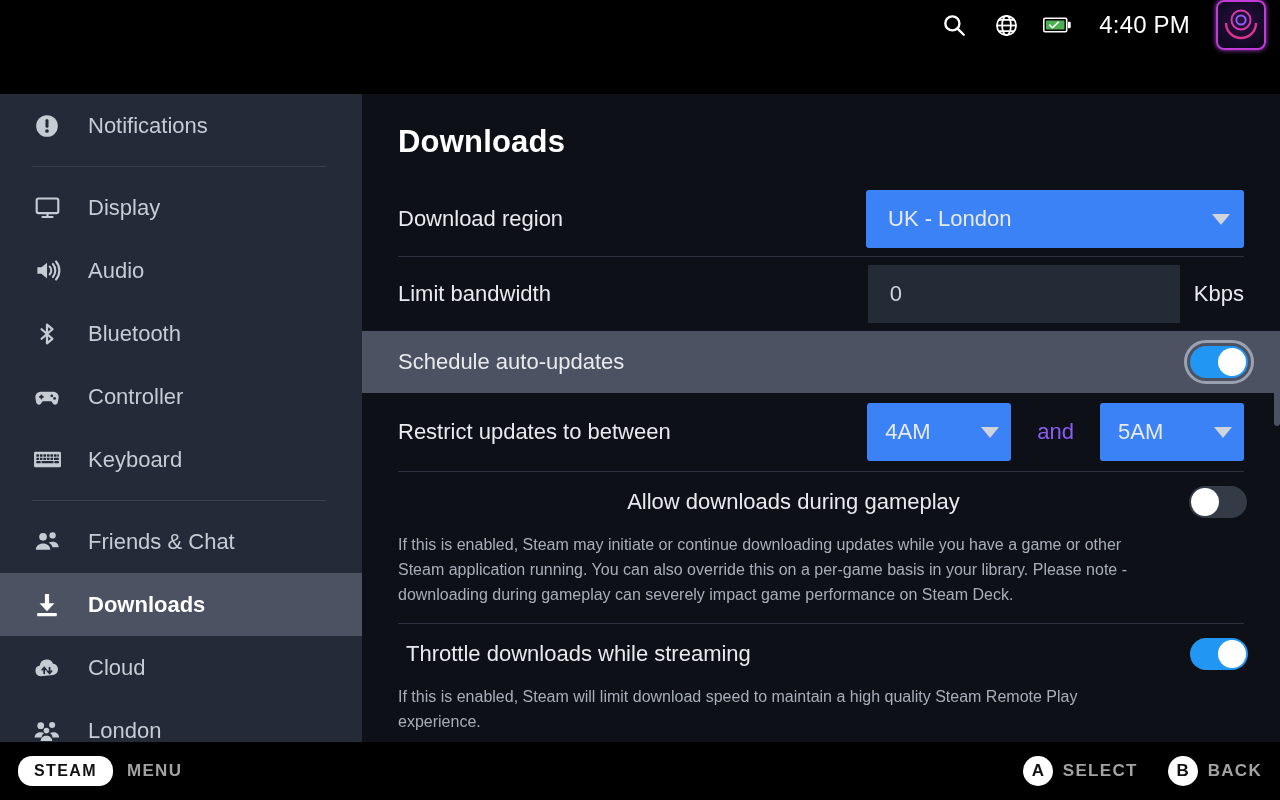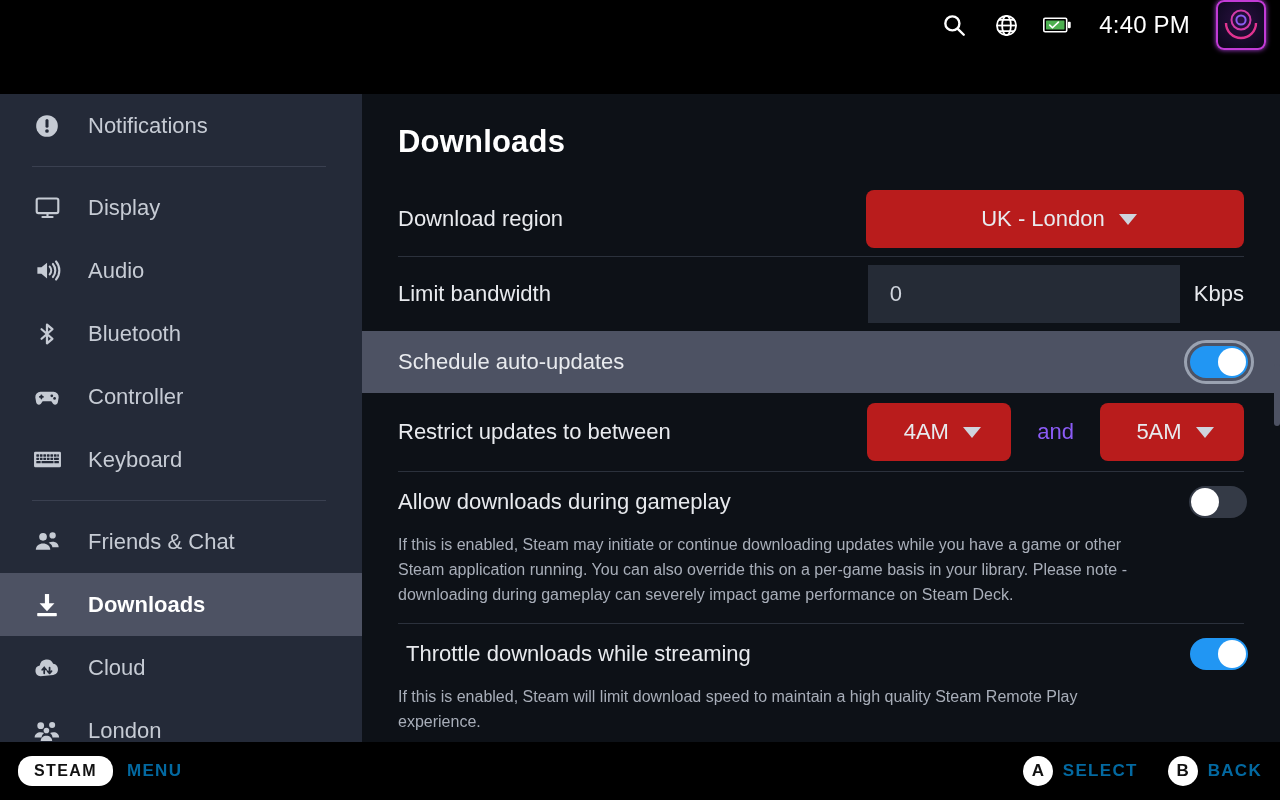--- a/index.html
+++ b/index.html
@@ -58,22 +58,22 @@
   .row.highlight { background: #4d5263; }
   .row-label { color: #e8eaee; font-size: 22px; flex: 1; }
   .row-sep { height: 1px; background: #2b313c; margin: 0 36px; }
   .row-desc {
     color: #a8aeb9; font-size: 16px; line-height: 25px;
     padding: 0 36px 0 36px; max-width: 830px;
   }
 
   
   .dropdown {
-    background: #b91c1c; border-radius: 8px; height: 58px;
-    display: flex; align-items: center; justify-content: center;
+    background: #3b82f6; border-radius: 3px; height: 58px;
+    display: flex; align-items: center; justify-content: space-between;
     padding: 0 14px 0 22px; color: #e8eaee; font-size: 22px; gap: 14px;
   }
   .dd-region { width: 378px; }
   .dd-time { width: 144px; padding: 0 12px 0 18px; }
   .caret { width: 0; height: 0; border-left: 9px solid transparent; border-right: 9px solid transparent; border-top: 11px solid #cfd4dd; }
   .and-txt { color: #8b5cf6; font-size: 22px; padding: 0 26px; }
 
   
   .txtinput {
     background: #252b36; height: 58px; width: 312px;
@@ -99,21 +99,21 @@
 
   
   #bottombar {
     position: absolute; bottom: 0; left: 0; width: 1280px; height: 58px;
     background: #000; display: flex; align-items: center; padding: 0 18px;
   }
   .pill {
     background: #fff; color: #111; font-size: 16px; font-weight: bold;
     letter-spacing: 1.4px; border-radius: 14px; padding: 6px 16px;
   }
-  .bb-label { color: #0369a1; font-size: 17px; font-weight: bold; letter-spacing: 1.3px; margin-left: 14px; }
+  .bb-label { color: #a3a3a3; font-size: 17px; font-weight: bold; letter-spacing: 1.3px; margin-left: 14px; }
   .bb-right { margin-left: auto; display: flex; align-items: center; gap: 14px; }
   .btn-circle {
     width: 30px; height: 30px; border-radius: 50%; background: #fff;
     color: #111; font-size: 17px; font-weight: bold;
     display: flex; align-items: center; justify-content: center;
   }
   .bb-grp { display: flex; align-items: center; gap: 10px; margin-left: 16px; }
 </style>
 </head>
 <body>
@@ -329,21 +329,21 @@
         </div>
         <div class="and-txt">and</div>
         <div class="dropdown dd-time">
           <span>5AM</span>
           <span class="caret"></span>
         </div>
       </div>
 
       <div class="row-sep"></div>
 
-      <div class="row" style="height:58px; padding-right:33px;">
+      <div class="row" style="height:58px; padding-right:33px;text-align:center;">
         <div class="row-label">Allow downloads during gameplay</div>
         <div class="toggle off">
           <span class="knob"></span>
         </div>
       </div>
       <div class="row-desc">If this is enabled, Steam may initiate or continue downloading updates while you have a game or other Steam application running. You can also override this on a per-game basis in your library. Please note - downloading during gameplay can severely impact game performance on Steam Deck.</div>
 
       <div class="row-sep" style="margin-top:16px;"></div>
 
       <div class="row" style="height:58px; padding-right:32px;padding-left:44px;">

